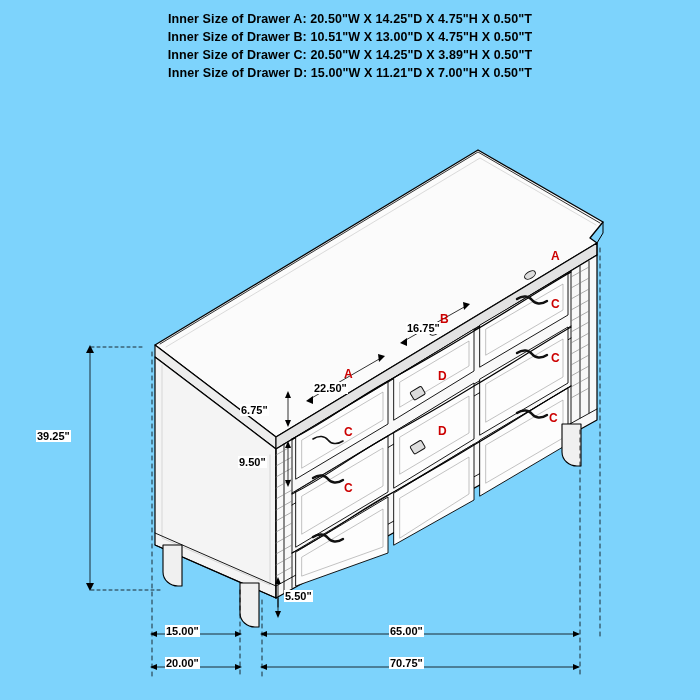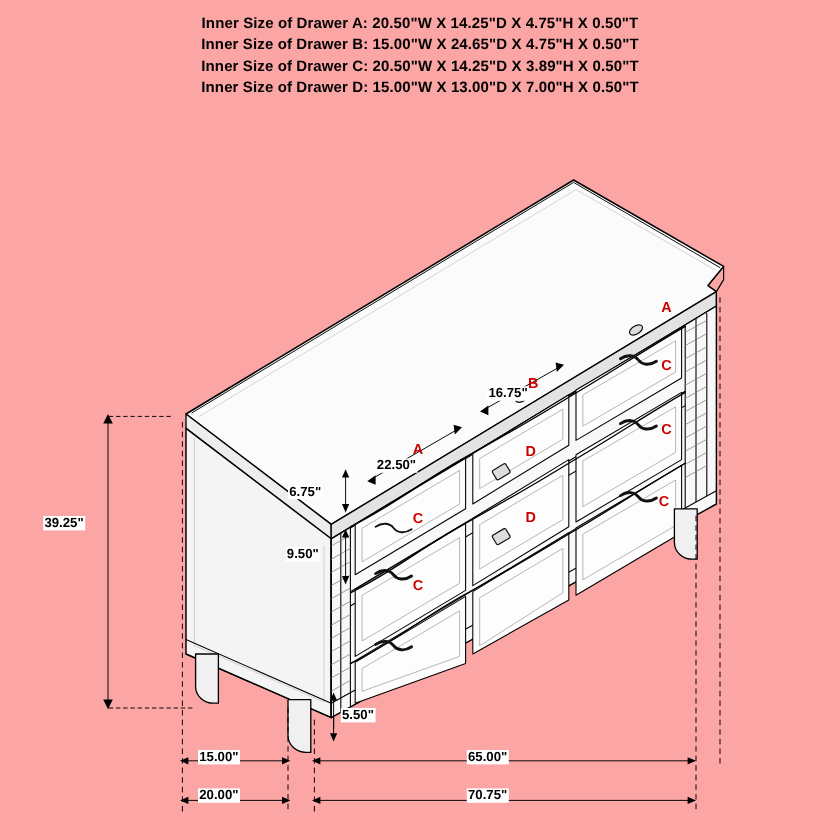--- a/index.html
+++ b/index.html
@@ -4,21 +4,21 @@
 <style>
   html, body {
     margin: 0;
     padding: 0;
     background: #ffffff;
   }
   #page {
     position: relative;
     width: 700px;
     height: 700px;
-    background: #fca5a5;
+    background: #7dd3fc;
     font-family: "Liberation Sans", sans-serif;
     overflow: hidden;
   }
   
   .spec-block {
     position: absolute;
     top: 10px;
     left: 0;
     width: 700px;
     text-align: center;
@@ -58,23 +58,23 @@
     white-space: nowrap;
   }
 </style>
 </head>
 <body>
 
 <div id="page">
 
   <div class="spec-block">
     <div class="spec-line">Inner Size of Drawer A: 20.50"W X 14.25"D X 4.75"H X 0.50"T</div>
-    <div class="spec-line">Inner Size of Drawer B: 15.00"W X 24.65"D X 4.75"H X 0.50"T</div>
+    <div class="spec-line">Inner Size of Drawer B: 10.51"W X 13.00"D X 4.75"H X 0.50"T</div>
     <div class="spec-line">Inner Size of Drawer C: 20.50"W X 14.25"D X 3.89"H X 0.50"T</div>
-    <div class="spec-line">Inner Size of Drawer D: 15.00"W X 13.00"D X 7.00"H X 0.50"T</div>
+    <div class="spec-line">Inner Size of Drawer D: 15.00"W X 11.21"D X 7.00"H X 0.50"T</div>
   </div>
 
   <svg id="drawing" viewBox="0 0 700 700">
     <g fill="none" stroke="#000000" stroke-width="1.1" stroke-linejoin="round" stroke-linecap="round">
 
       <g>
         <path d="M155,345 L478,150 L603,222 L590,238 L597,243 L276,437 Z" fill="#fbfbfb" stroke="#000000" stroke-width="1.3"></path>
         <path d="M160,344 L478,152 L600,223" fill="none" stroke="#000000" stroke-width="0.8"></path>
         <path d="M166,347 L480,158 L596,225" fill="none" stroke="#cccccc" stroke-width="0.7"></path>
 

